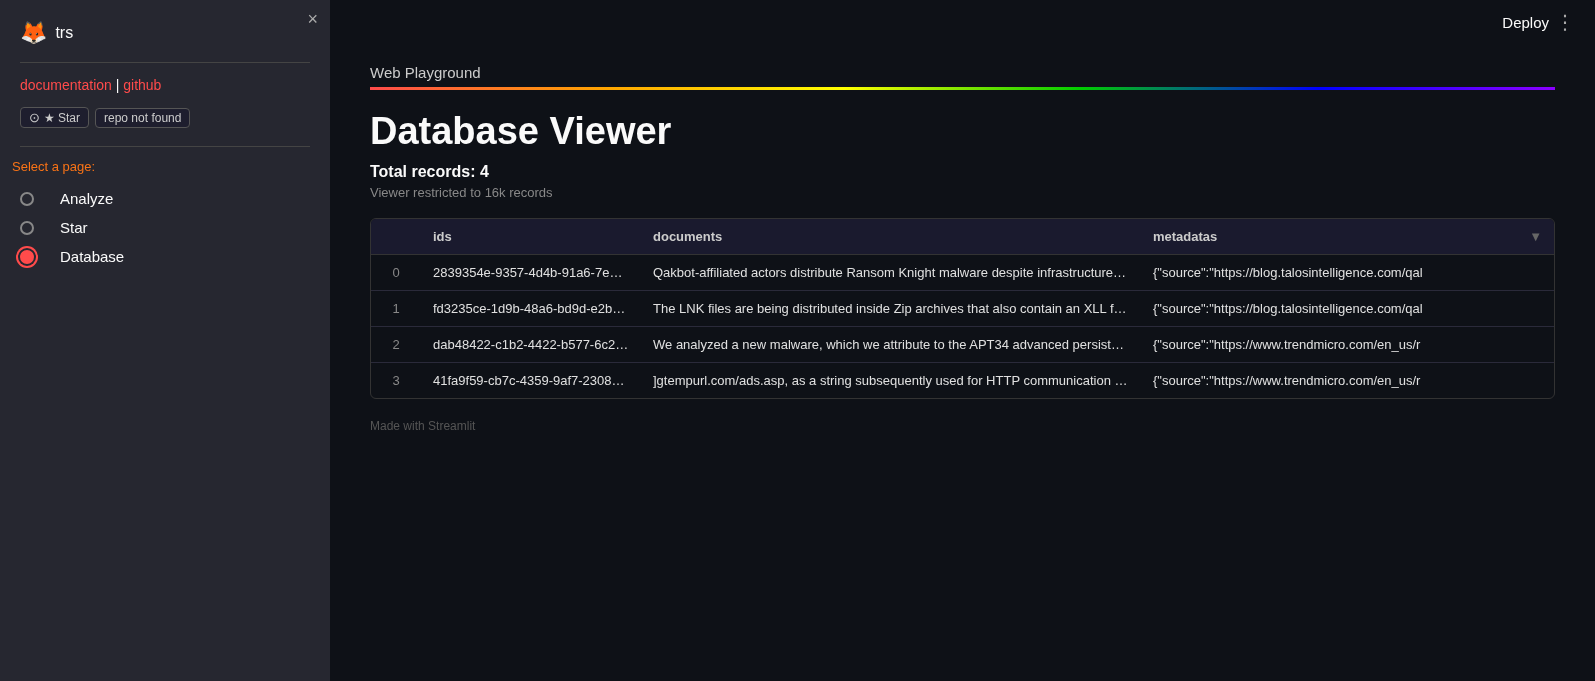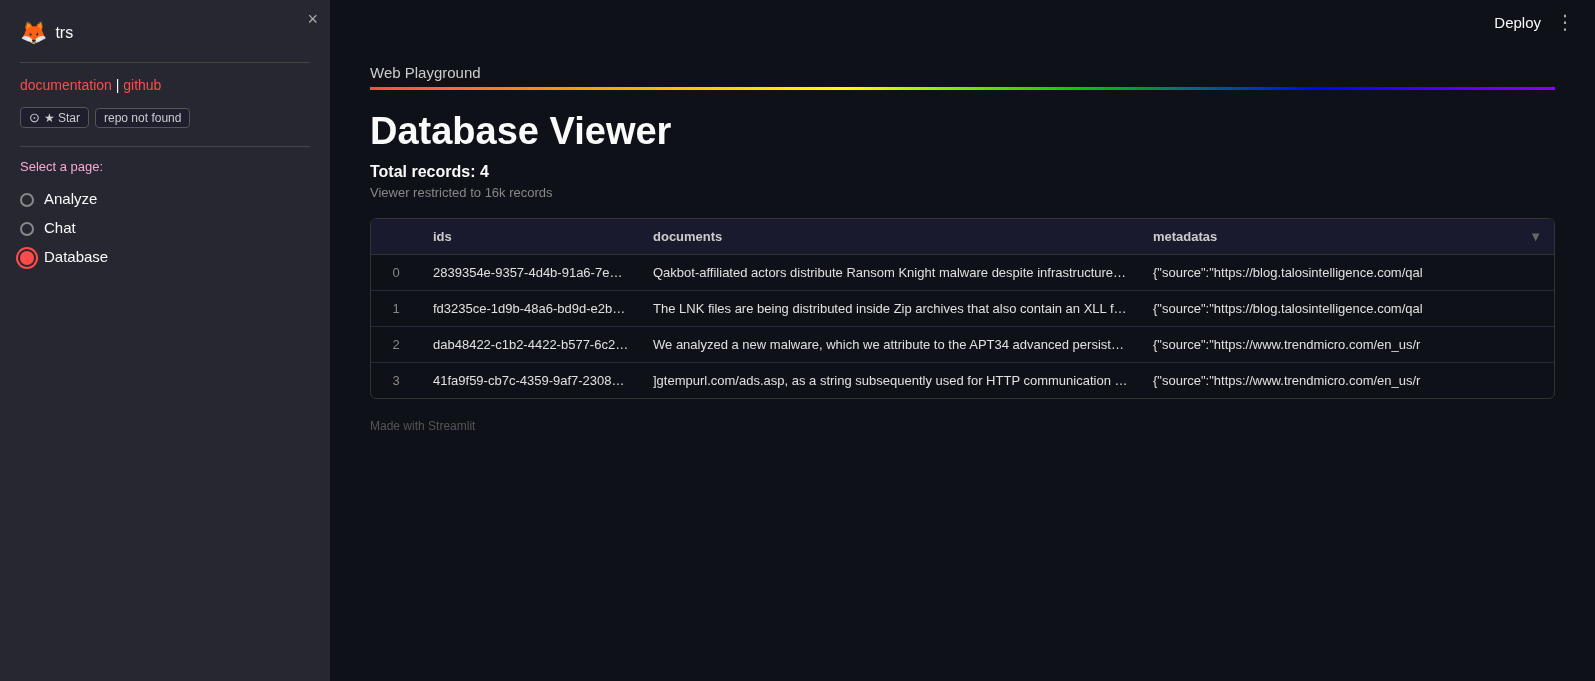--- a/index.html
+++ b/index.html
@@ -93,29 +93,29 @@
       font-size: 13px;
     }
 
     .sidebar-divider2 {
       border: none;
       border-top: 1px solid #444;
       margin: 8px 20px 12px 20px;
     }
 
     .sidebar-section-label {
-      padding: 0 20px 10px 20px;
+      padding: 0 20px 10px 12px;
       font-size: 13px;
-      color: #f9a8d4;
+      color: #f97316;
     }
 
     .nav-item {
       display: flex;
-      align-items: flex-end;
-      gap: 10px;
+      align-items: center;
+      gap: 26px;
       padding: 6px 20px;
       cursor: pointer;
       font-size: 15px;
       color: #fafafa;
     }
 
     .radio-circle {
       width: 14px;
       height: 14px;
       border-radius: 50%;
@@ -137,21 +137,21 @@
       flex-direction: column;
       overflow: hidden;
       background: #0e1117;
     }
 
     .top-bar {
       display: flex;
       justify-content: flex-end;
       align-items: center;
       padding: 8px 20px;
-      gap: 14px;
+      gap: 6px;
       min-height: 44px;
     }
 
     .deploy-btn {
       background: none;
       border: none;
       color: #fafafa;
       font-size: 15px;
       cursor: pointer;
     }
@@ -316,21 +316,21 @@
   <hr class="sidebar-divider2">
 
   <div class="sidebar-section-label">Select a page:</div>
 
   <div class="nav-item">
     <span class="radio-circle"></span>
     <span>Analyze</span>
   </div>
   <div class="nav-item">
     <span class="radio-circle"></span>
-    <span>Chat</span>
+    <span>Star</span>
   </div>
   <div class="nav-item">
     <span class="radio-circle active"></span>
     <span>Database</span>
   </div>
 </div>
 
 <div id="main">
   <div class="top-bar">
     <button class="deploy-btn">Deploy</button>

